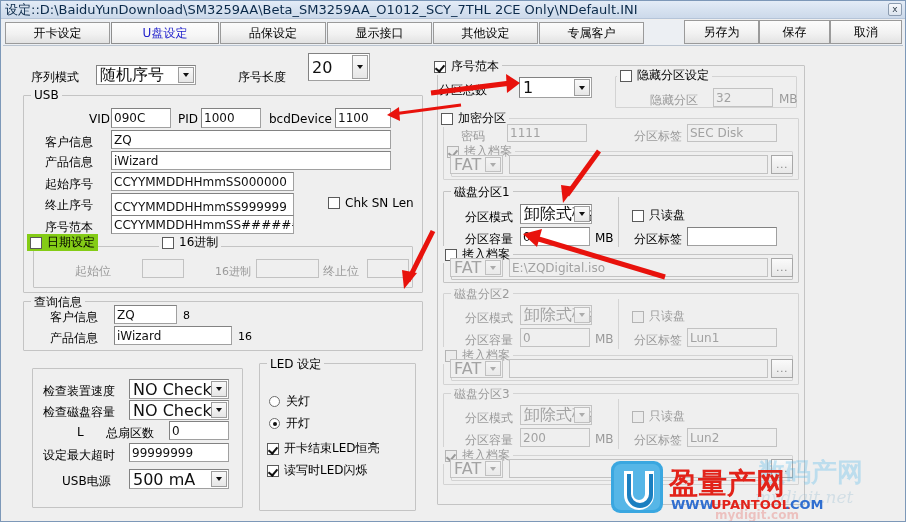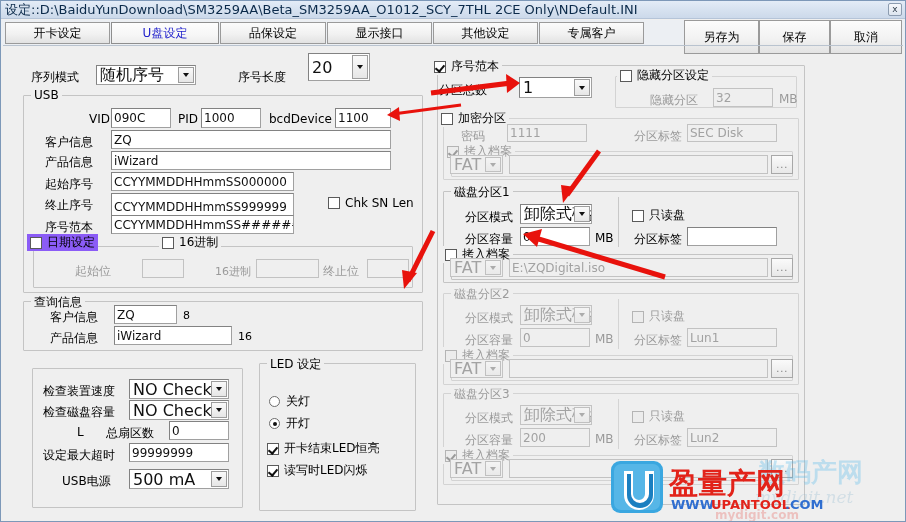--- a/index.html
+++ b/index.html
@@ -46,21 +46,21 @@
     background: linear-gradient(to bottom,#fbfbfb 0%,#f1f1f1 55%,#e2e2e2 100%);
     border:1px solid #9a9a9a;
     display:flex; align-items:center; justify-content:center;
     font-size:12px; color:#000;
   }
   .tab.active {
     background: linear-gradient(to bottom,#fdfdfd 0%,#f6f6f6 60%,#ededed 100%);
     color:#2222cc; border-color:#8e8e8e;
   }
   .topbtn {
-    position:absolute; top:19px; height:34px;
+    position:absolute; top:19px; height:24px;
     background: linear-gradient(to bottom,#fcfcfc 0%,#f2f2f2 55%,#e3e3e3 100%);
     border:1px solid #9a9a9a;
     display:flex; align-items:center; justify-content:center;
     font-size:12px; color:#000;font-family:Liberation Serif, serif;
   }
   .tabline {
     position:absolute; left:2px; top:44px; width:900px; height:1px; background:#b9c3cf;
   }
 
   
@@ -205,21 +205,21 @@
   <div class="lbl" style="left:44px;top:196px;">终止序号</div>
   <div class="txt" style="left:110px;top:192px;width:183px;height:28px;">CCYYMMDDHHmmSS999999</div>
   <div class="chk" style="left:327px;top:195px;">
     <span class="box"></span>
     <span class="ctext">Chk SN Len</span>
   </div>
   <div class="lbl" style="left:44px;top:218px;">序号范本</div>
   <div class="txt" style="left:110px;top:214px;width:183px;height:19px;">CCYYMMDDHHmmSS######</div>
 
   <div class="group" style="left:32px;top:245px;width:380px;height:42px;"></div>
-  <div class="chk" style="left:26px;top:233px;background:#8b5cf6;padding:0 3px;">
+  <div class="chk" style="left:26px;top:233px;background:#84cc16;padding:0 3px;">
     <span class="box"></span>
     <span class="ctext">日期设定</span>
   </div>
   <div class="chk" style="left:158px;top:233px;background:#efefef;padding:0 3px;">
     <span class="box"></span>
     <span class="ctext">16进制</span>
   </div>
   <div class="lbl dis" style="left:74px;top:262px;">起始位</div>
   <div class="txt dis" style="left:141px;top:258px;width:42px;height:19px;"></div>
   <div class="lbl dis" style="left:214px;top:263px;font-size:11px;">16进制</div>

